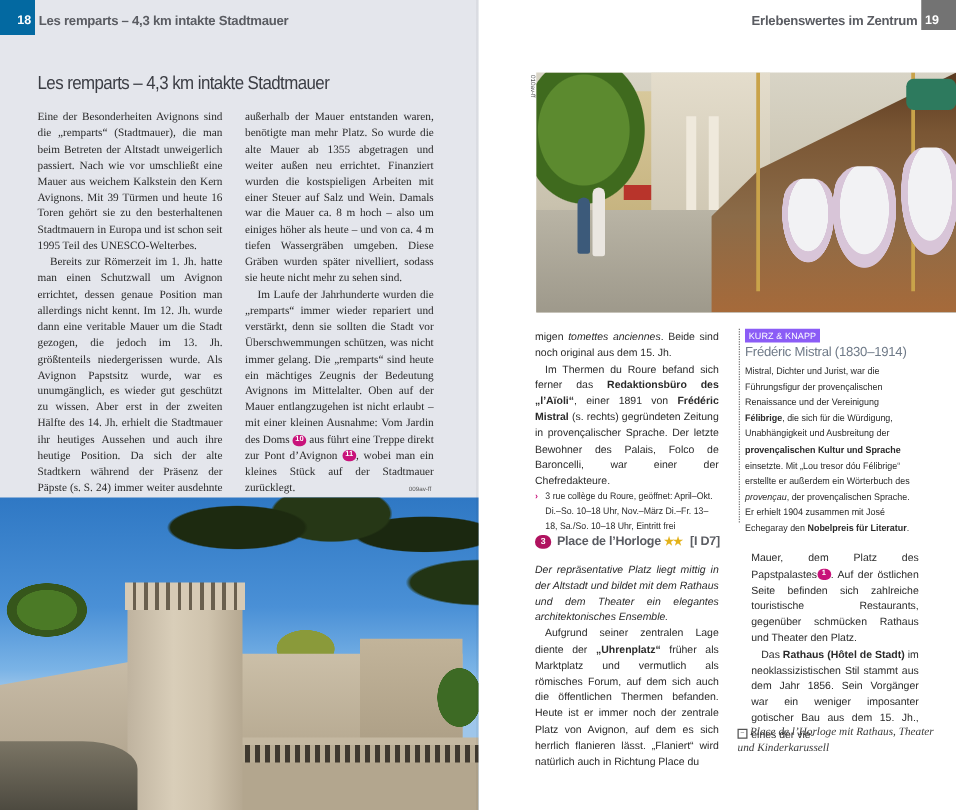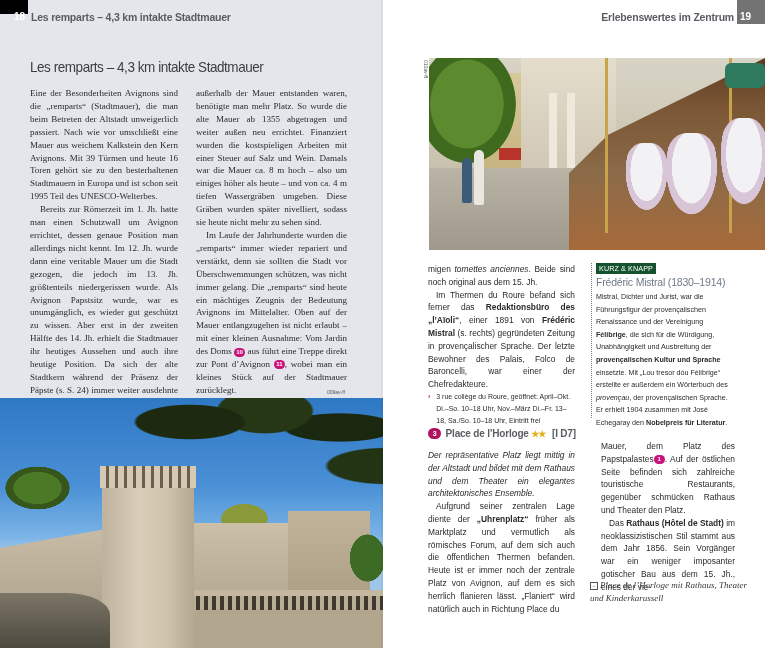--- a/index.html
+++ b/index.html
@@ -2,21 +2,21 @@
 <html><head>
 <meta charset="utf-8">
 <style>
   * { box-sizing: border-box; margin: 0; padding: 0; }
   html, body { width: 765px; height: 648px; overflow: hidden; background: #fff; }
   body { position: relative; font-family: "Liberation Serif", serif; color: #2b2b2b; }
 
   .page-left { position: absolute; left: 0; top: 0; width: 383px; height: 648px; background: #e4e6ec; }
   .page-right { position: absolute; left: 383px; top: 0; width: 382px; height: 648px; background: #ffffff; }
 
-  .pn-left { position: absolute; left: 0; top: 0; width: 28px; height: 14px; background: #000000; color: #fff;
+  .pn-left { position: absolute; left: 0; top: 0; width: 28px; height: 28px; background: #0369a1; color: #fff;
              font-family: "Liberation Sans", sans-serif; font-weight: bold; font-size: 10px; text-align: right;
              padding: 11px 3px 0 0; }
   .running-left { position: absolute; left: 31px; top: 11px; font-family: "Liberation Sans", sans-serif; font-weight: bold;
                   font-size: 10.5px; color: #5a5c62; letter-spacing: -0.2px; }
 
   .pn-right { position: absolute; right: 0; top: 0; width: 28px; height: 24px; background: #737373; color: #fff;
               font-family: "Liberation Sans", sans-serif; font-weight: bold; font-size: 10px; text-align: left;
               padding: 11px 0 0 3px; }
   .running-right { position: absolute; right: 31px; top: 11px; font-family: "Liberation Sans", sans-serif; font-weight: bold;
                    font-size: 10.5px; color: #5a5c62; letter-spacing: -0.2px; }
@@ -96,21 +96,21 @@
               text-align: justify; color: #2a2a2a; }
   .sans-col p + p { text-indent: 8px; }
   .rcol-a { left: 428px; top: 263px; width: 147px; }
   .rcol-b { left: 601px; top: 440px; width: 134px; }
   .rcol-a2 { left: 428px; top: 449px; width: 147px; }
 
   .info-line { font-family: "Liberation Sans", sans-serif; font-size: 7.6px; line-height: 12px; color: #2a2a2a;
                text-align: left; padding-left: 9px; position: relative; text-indent: 0 !important; transform: scaleX(0.92); transform-origin: left; width: 108%; }
   .info-line .arrow { position: absolute; left: 0; top: 0; color: #c8127a; font-weight: bold; }
 
-  .kk-badge { position: absolute; left: 596px; top: 263px; background: #14532d; color: #fff;
+  .kk-badge { position: absolute; left: 596px; top: 263px; background: #8b5cf6; color: #fff;
               font-family: "Liberation Sans", sans-serif; font-size: 7.2px; padding: 1px 3px; letter-spacing: 0.1px; text-align: right; }
   .kk-title { position: absolute; left: 596px; top: 276px; font-family: "Liberation Sans", sans-serif; font-size: 10.5px;
               color: #6f7a88; letter-spacing: -0.2px; }
   .kk-text { position: absolute; left: 596px; top: 291px; width: 136px; font-family: "Liberation Sans", sans-serif;
              font-size: 7.6px; line-height: 12.6px; color: #2a2a2a; transform: scaleX(0.94); transform-origin: left; width: 146px; }
 
   .sight-head { position: absolute; left: 428px; top: 428px; font-family: "Liberation Sans", sans-serif; font-weight: bold;
                 font-size: 10px; color: #5a5c62; white-space: nowrap; letter-spacing: -0.2px; }
   .sight-num { display: inline-block; width: 13px; height: 11px; border-radius: 6px; background: #b0125f; color: #fff;
                font-size: 7px; text-align: center; line-height: 11px; vertical-align: 1px; margin-right: 2px; }

